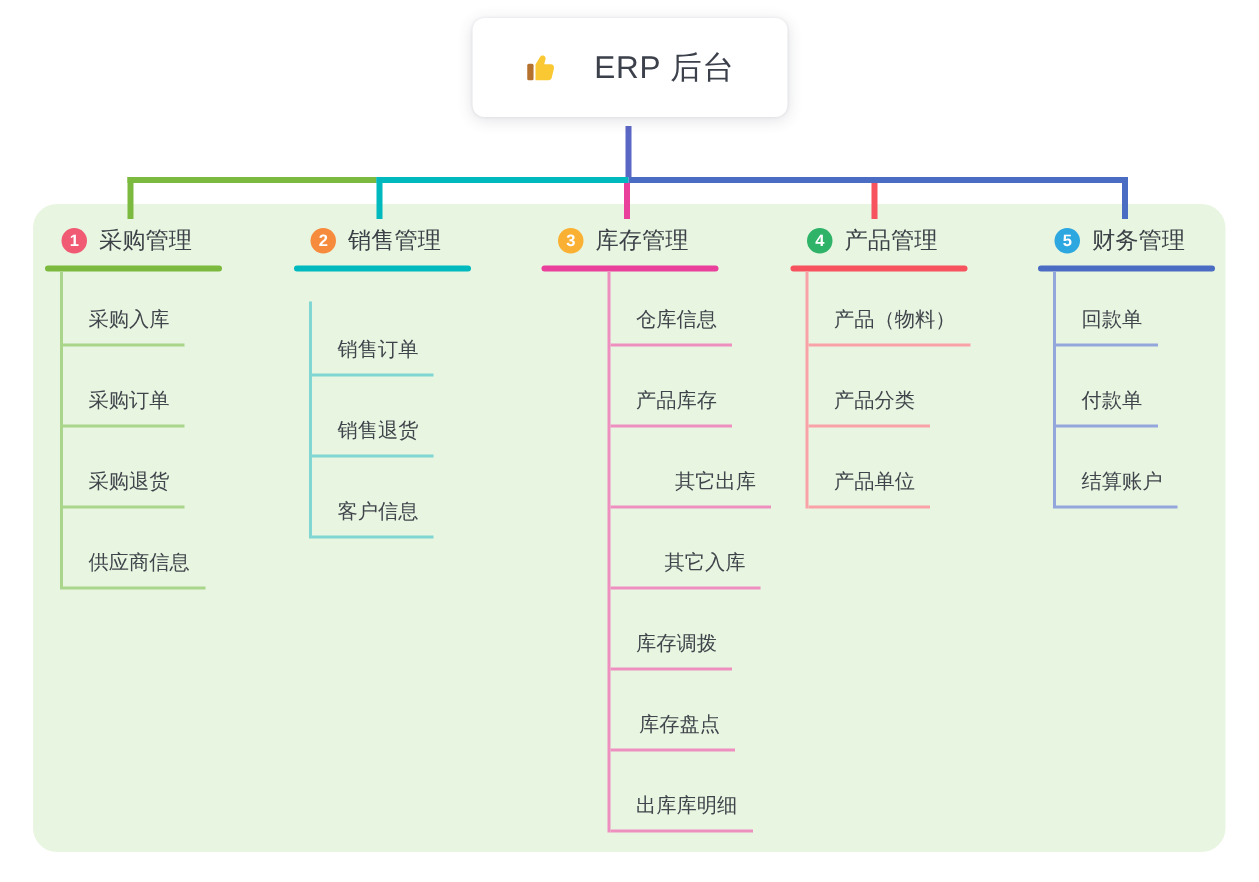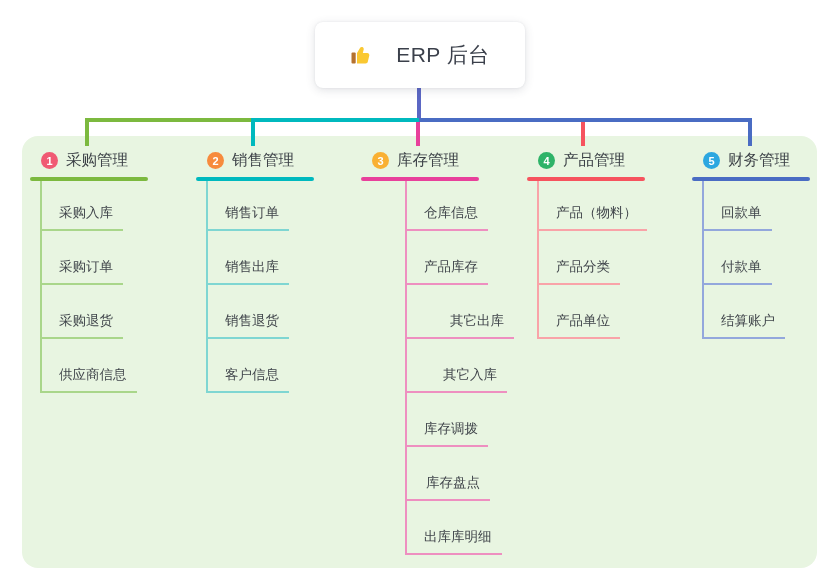--- a/index.html
+++ b/index.html
@@ -17,21 +17,21 @@
   .green-panel {
     position: absolute;
     left: 22px; top: 136px;
     width: 795px; height: 432px;
     background: #e8f5e1;
     border-radius: 16px;
   }
 
   .root-card {
     position: absolute;
-    left: 315px; top: 22px;
+    left: 315px; top: 12px;
     width: 210px; height: 66px;
     background: #ffffff;
     border-radius: 8px;
     box-shadow: 0 2px 10px rgba(60,70,90,0.16), 0 0 2px rgba(60,70,90,0.10);
     display: flex;
     align-items: center;
     justify-content: center;
     gap: 22px;
     cursor: pointer;
   }
@@ -144,26 +144,23 @@
             <span class="child-label" style="border-bottom-color: rgb(169, 214, 138);">供应商信息</span>
           </div>
         </div>
       </div>
       <div class="branch" style="left: 196px;">
         <div class="branch-title">
           <span class="badge" style="background: rgb(247, 139, 61);">2</span>
           <span class="branch-label">销售管理</span>
         </div>
         <div class="branch-underline" style="background: rgb(0, 185, 190);"></div>
-        <div class="children" style="border-left-color: rgb(127, 214, 210);">
+        <div class="children" style="border-left-color: rgb(127, 214, 210); margin-top: 20px;">
           <div class="child">
             <span class="child-label" style="border-bottom-color: rgb(127, 214, 210);">销售订单</span>
-          </div>
-          <div class="child">
-            <span class="child-label" style="border-bottom-color: rgb(127, 214, 210);">销售出库</span>
           </div>
           <div class="child">
             <span class="child-label" style="border-bottom-color: rgb(127, 214, 210);">销售退货</span>
           </div>
           <div class="child">
             <span class="child-label" style="border-bottom-color: rgb(127, 214, 210);">客户信息</span>
           </div>
         </div>
       </div>
       <div class="branch" style="left: 361px;">

